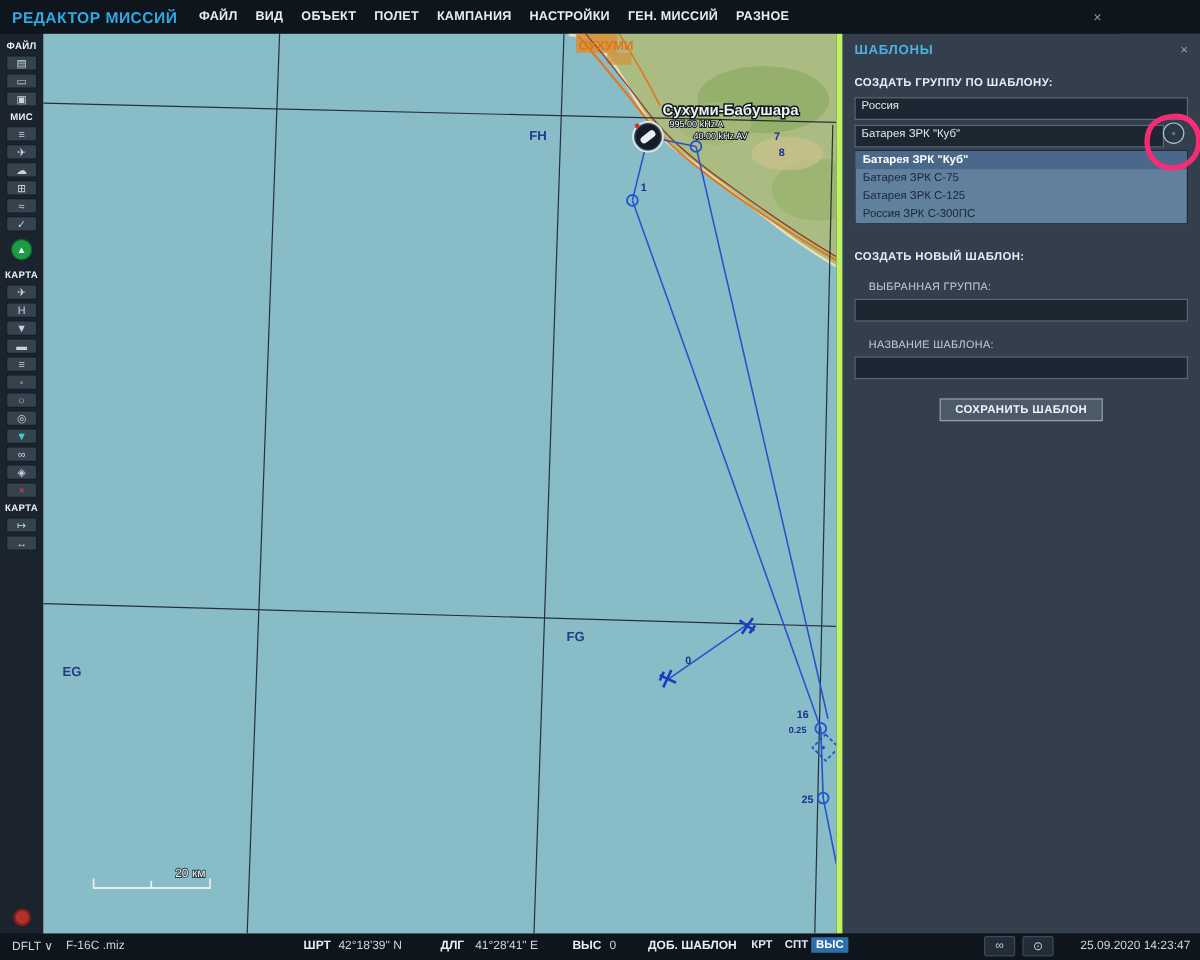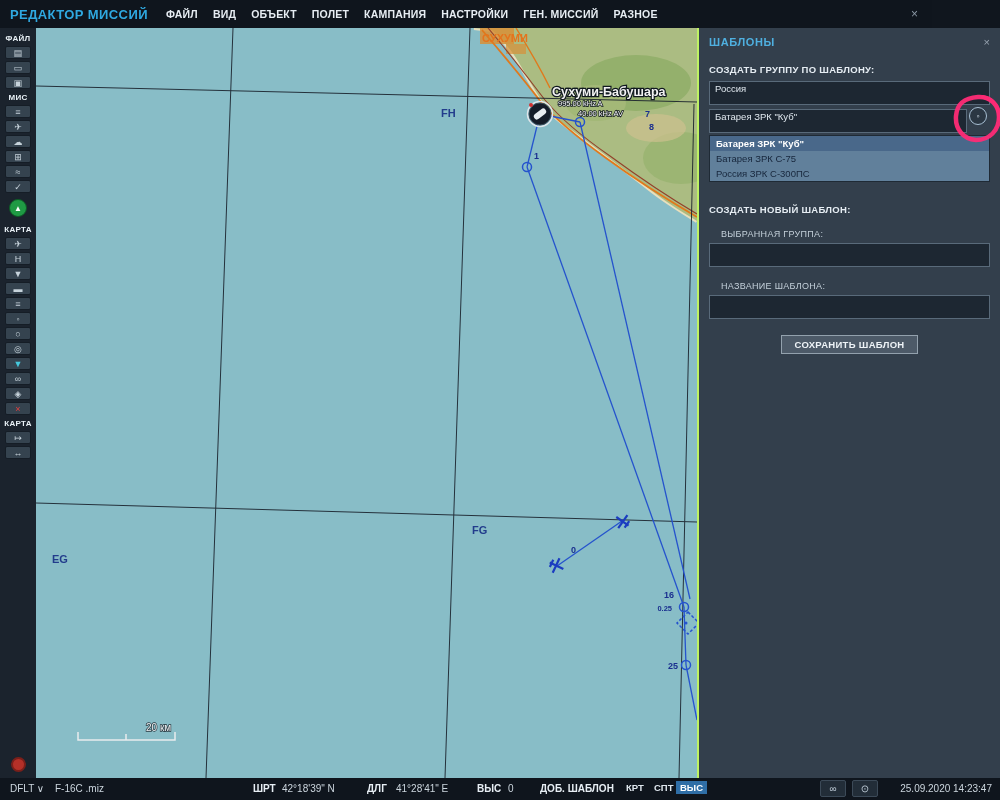--- a/index.html
+++ b/index.html
@@ -26,27 +26,27 @@
   .fly-btn{width:18px;height:18px;border-radius:50%;background:#1f9a44;border:1px solid #0d5a26;
     color:#fff;font-size:8px;display:flex;align-items:center;justify-content:center;margin:5px 0}
   .record-btn{margin-top:auto;margin-bottom:6px;width:15px;height:15px;border-radius:50%;
     background:#b43028;border:2px solid #7a1f1a;color:#b43028;font-size:0}
 
   
   .map{position:absolute;left:36px;top:28px;width:661px;height:750px;background:#88bdc7;z-index:1;cursor:crosshair}
 
   
   .panel{position:absolute;left:697px;top:28px;width:303px;height:750px;background:#333f4c;
-    border-left:2px solid #bef264;padding:8px 10px;z-index:20}
+    border-left:5px solid #bef264;padding:8px 10px;z-index:20}
   .panel-head{display:flex;justify-content:space-between;align-items:center;margin-bottom:16px}
   .panel-title{color:#4fb0e0;font-weight:bold;font-size:11px;letter-spacing:.6px}
   .panel-close{color:#97a4b0;font-size:11px;cursor:pointer}
   .panel-label{color:#e6edf3;font-size:9.5px;font-weight:bold;letter-spacing:.3px;margin:8px 0 6px}
   .panel-sublabel{color:#c3cfd9;font-size:9px;letter-spacing:.3px;margin:14px 12px 4px}
-  .tinput,.select{width:100%;height:24px;background:#1d2732;border:1px solid #596a7a;color:#dfe7ee;
+  .tinput,.select{width:100%;height:19px;background:#1d2732;border:1px solid #596a7a;color:#dfe7ee;
     font-size:9.5px;line-height:13px;padding:0 5px;font-family:"Liberation Sans",sans-serif}
   .select{margin-bottom:4px;white-space:nowrap;overflow:hidden}
   .select-row{position:relative;margin-bottom:1px}
   .select-row .select{width:258px;margin-bottom:0}
   .round-btn{position:absolute;right:3px;top:-2px;width:18px;height:18px;border:1.5px solid #a8c0d4;border-radius:50%;
     background:#2b3743;color:#d5e2ec;font-size:9px;display:flex;align-items:center;justify-content:center;cursor:pointer}
   .droplist{width:100%;background:#61809b;border:1px solid #1f2a35;margin-top:2px}
   .drop-item{height:15px;line-height:15px;padding:0 6px;font-size:9.5px;color:#17263c;cursor:pointer;
     white-space:nowrap;overflow:hidden}
   .drop-item.selected{background:#49688a;color:#ffffff;font-weight:bold}
@@ -277,20 +277,21 @@
     <div class="select-row">
       <div class="select">Батарея ЗРК "Куб"</div>
       <div class="round-btn">
         <span>◦</span>
       </div>
     </div>
 
     <div class="droplist">
       <div class="drop-item selected">Батарея ЗРК "Куб"</div>
       <div class="drop-item">Батарея ЗРК С-75</div>
+      <div class="drop-item">Батарея ЗРК С-125</div>
       <div class="drop-item">Россия ЗРК С-300ПС</div>
     </div>
 
     <div class="gap"></div>
     <div class="panel-label">СОЗДАТЬ НОВЫЙ ШАБЛОН:</div>
 
     <div class="panel-sublabel">ВЫБРАННАЯ ГРУППА:</div>
     <input class="tinput" value="" style="">
 
     <div class="panel-sublabel">НАЗВАНИЕ ШАБЛОНА:</div>

